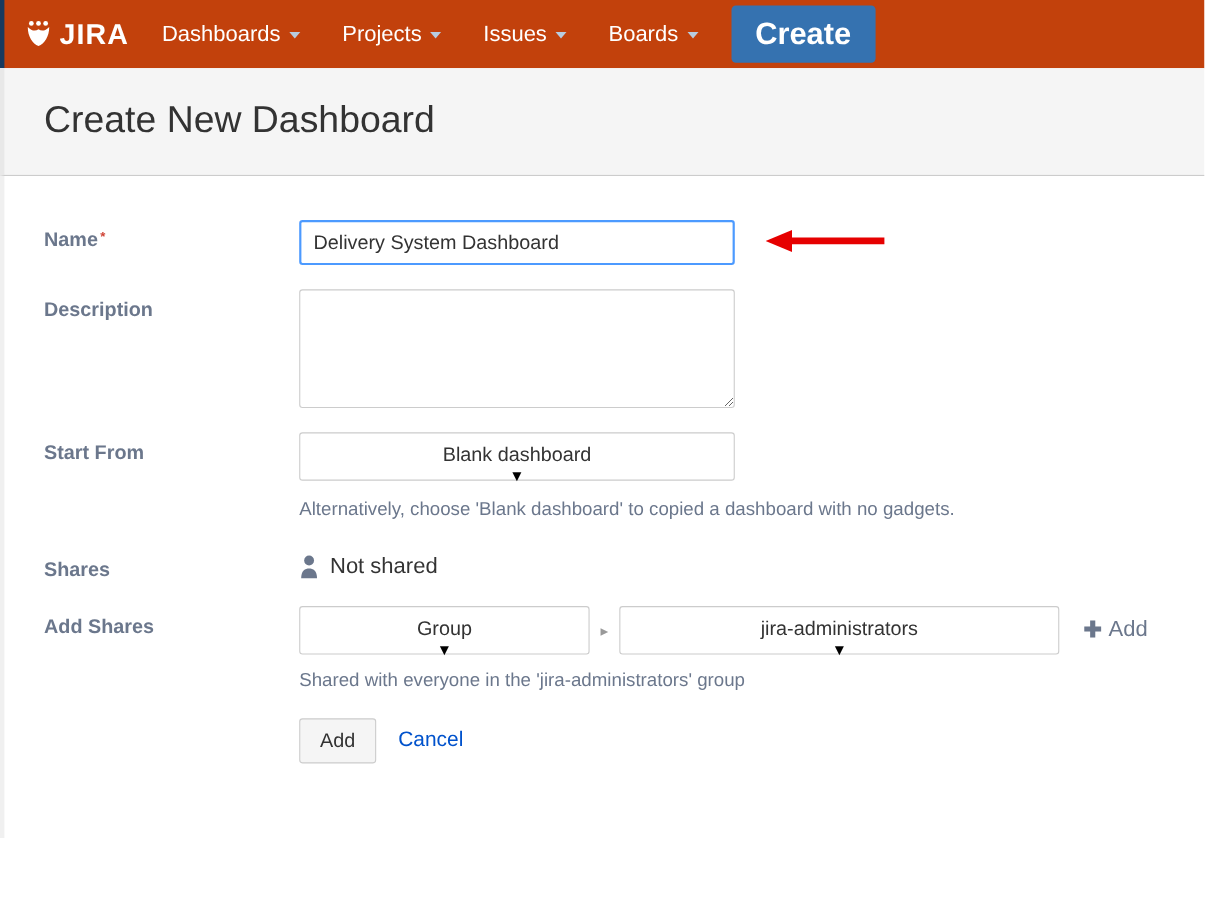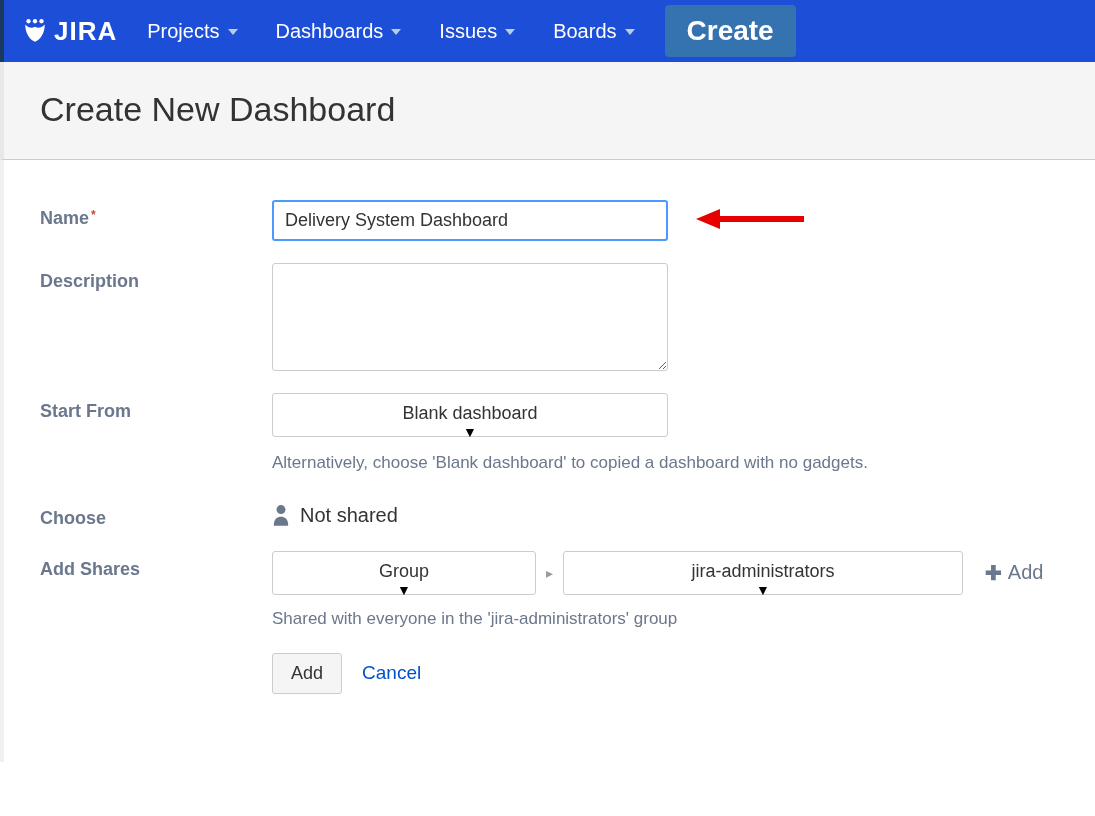--- a/index.html
+++ b/index.html
@@ -1,18 +1,18 @@
 <!DOCTYPE html>
 <html><head>
 <meta charset="utf-8">
 <style>
   * { box-sizing: border-box; }
   html, body { margin:0; padding:0; font-family: Arial, Helvetica, sans-serif; background:#fff; }
   .nav {
-    background:#1d4ed8;
+    background:#c2410c;
     height:62px;
     display:flex;
     align-items:center;
     padding:0 18px;
     gap:22px;
     border-left:4px solid #173a5e;
   }
   .logo { display:flex; align-items:center; gap:6px; color:#fff; font-weight:bold; font-size:26px; letter-spacing:1px; }
   .logo svg { display:block; }
   .nav-item { color:#fff; font-size:20px; display:flex; align-items:center; gap:8px; padding:6px 8px; cursor:pointer; }
@@ -78,25 +78,25 @@
   <div class="logo">
     <svg width="26" height="26" viewBox="0 0 24 24">
       <circle cx="6" cy="3" r="2" fill="#fff"></circle>
         <circle cx="12" cy="3" r="2" fill="#fff"></circle>
         <circle cx="18" cy="3" r="2" fill="#fff"></circle>
       <path d="M3 6 C3 14 7 20 12 22 C17 20 21 14 21 6 C18 9 15 10 12 8 C9 10 6 9 3 6 Z" fill="#fff"></path>
     </svg>
     <span>JIRA</span>
   </div>
   <div class="nav-item">
-    <span>Projects</span>
+    <span>Dashboards</span>
     <span class="caret"></span>
   </div>
   <div class="nav-item">
-    <span>Dashboards</span>
+    <span>Projects</span>
     <span class="caret"></span>
   </div>
   <div class="nav-item">
     <span>Issues</span>
     <span class="caret"></span>
   </div>
   <div class="nav-item">
     <span>Boards</span>
     <span class="caret"></span>
   </div>
@@ -138,21 +138,21 @@
         <span class="select-caret">▼</span>
       </div>
       <div class="hint">
         <div>Alternatively, choose 'Blank dashboard' to copied a dashboard with no gadgets.</div>
       </div>
     </div>
   </div>
 
 
   <div class="form-row">
-    <div class="label-col">Choose</div>
+    <div class="label-col">Shares</div>
     <div class="field-col">
       <div class="share-line">
         <svg class="person-icon" viewBox="0 0 20 24">
           <circle cx="10" cy="6" r="5" fill="#6b778c"></circle>
           <path d="M2 24 C2 16 6 14 10 14 C14 14 18 16 18 24 Z" fill="#6b778c"></path>
         </svg>
         <span>Not shared</span>
       </div>
     </div>
   </div>

